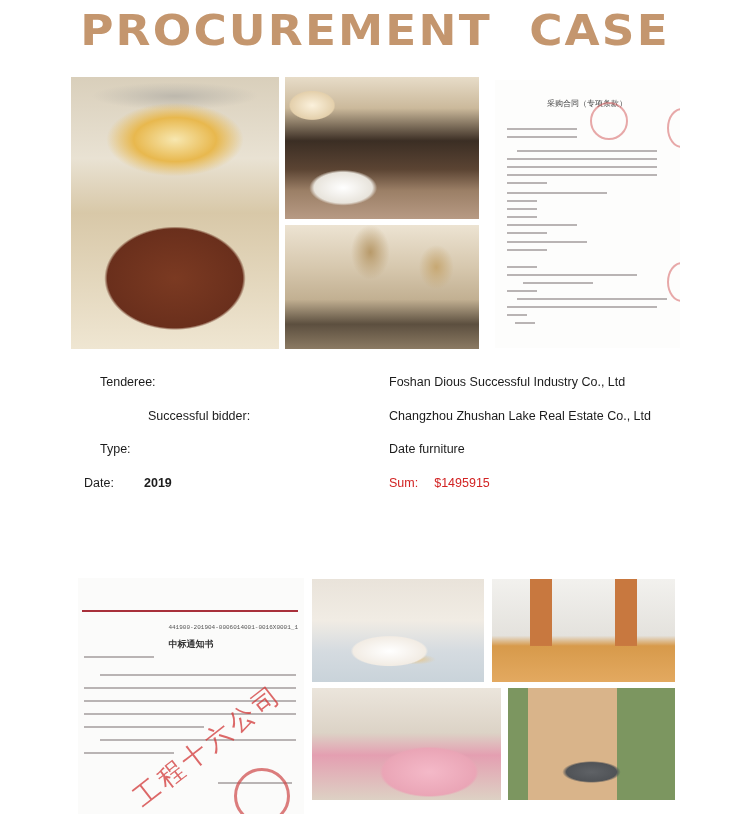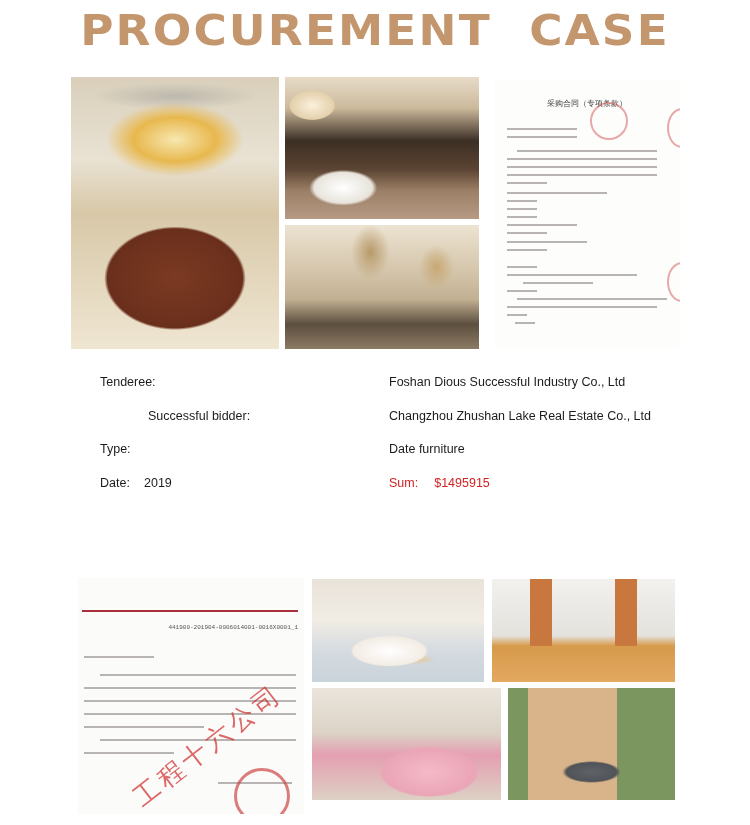--- a/index.html
+++ b/index.html
@@ -122,30 +122,31 @@
 
 <div class="info-label" style="left:100px;top:375px;">Tenderee:</div>
 <div class="info-value" style="left:389px;top:375px;">Foshan Dious Successful Industry Co., Ltd</div>
 
 <div class="info-label" style="left:100px;top:409px;margin-left:48px;">Successful bidder:</div>
 <div class="info-value" style="left:389px;top:409px;">Changzhou Zhushan Lake Real Estate Co., Ltd</div>
 
 <div class="info-label" style="left:100px;top:442px;">Type:</div>
 <div class="info-value" style="left:389px;top:442px;">Date furniture</div>
 
-<div class="info-label" style="left:100px;top:476px;text-align:center;">Date:</div>
-<div class="info-value" style="left:144px;top:476px;">2019</div>
+<div class="info-label" style="left:84px;top:476px;text-align:center;">Date:</div>
+<div class="info-value" style="left:144px;top:476px;font-weight:bold;">2019</div>
 
 <div class="sum-wrap">
   <span class="sum-label">Sum:</span><span>$1495915</span>
 </div>
 
 <div class="photo" id="notice">
   <div class="notice-rule"></div>
   <div class="notice-code">441900-201904-0006014001-0016X0001_1</div>
+  <div class="notice-sub">中标通知书</div>
   <div class="doc-line" style="left:6px;top:78px;width:70px;"></div>
   <div class="doc-line" style="left:22px;top:96px;width:196px;"></div>
   <div class="doc-line" style="left:6px;top:109px;width:212px;"></div>
   <div class="doc-line" style="left:6px;top:122px;width:212px;"></div>
   <div class="doc-line" style="left:6px;top:135px;width:212px;"></div>
   <div class="doc-line" style="left:6px;top:148px;width:120px;"></div>
   <div class="doc-line" style="left:22px;top:161px;width:196px;"></div>
   <div class="doc-line" style="left:6px;top:174px;width:90px;"></div>
   <div class="doc-line" style="left:140px;top:204px;width:74px;"></div>
   <div class="stamp" style="left:156px;top:190px;width:56px;height:56px;border-width:3px;border-color:rgba(205,70,70,0.7);"></div>

